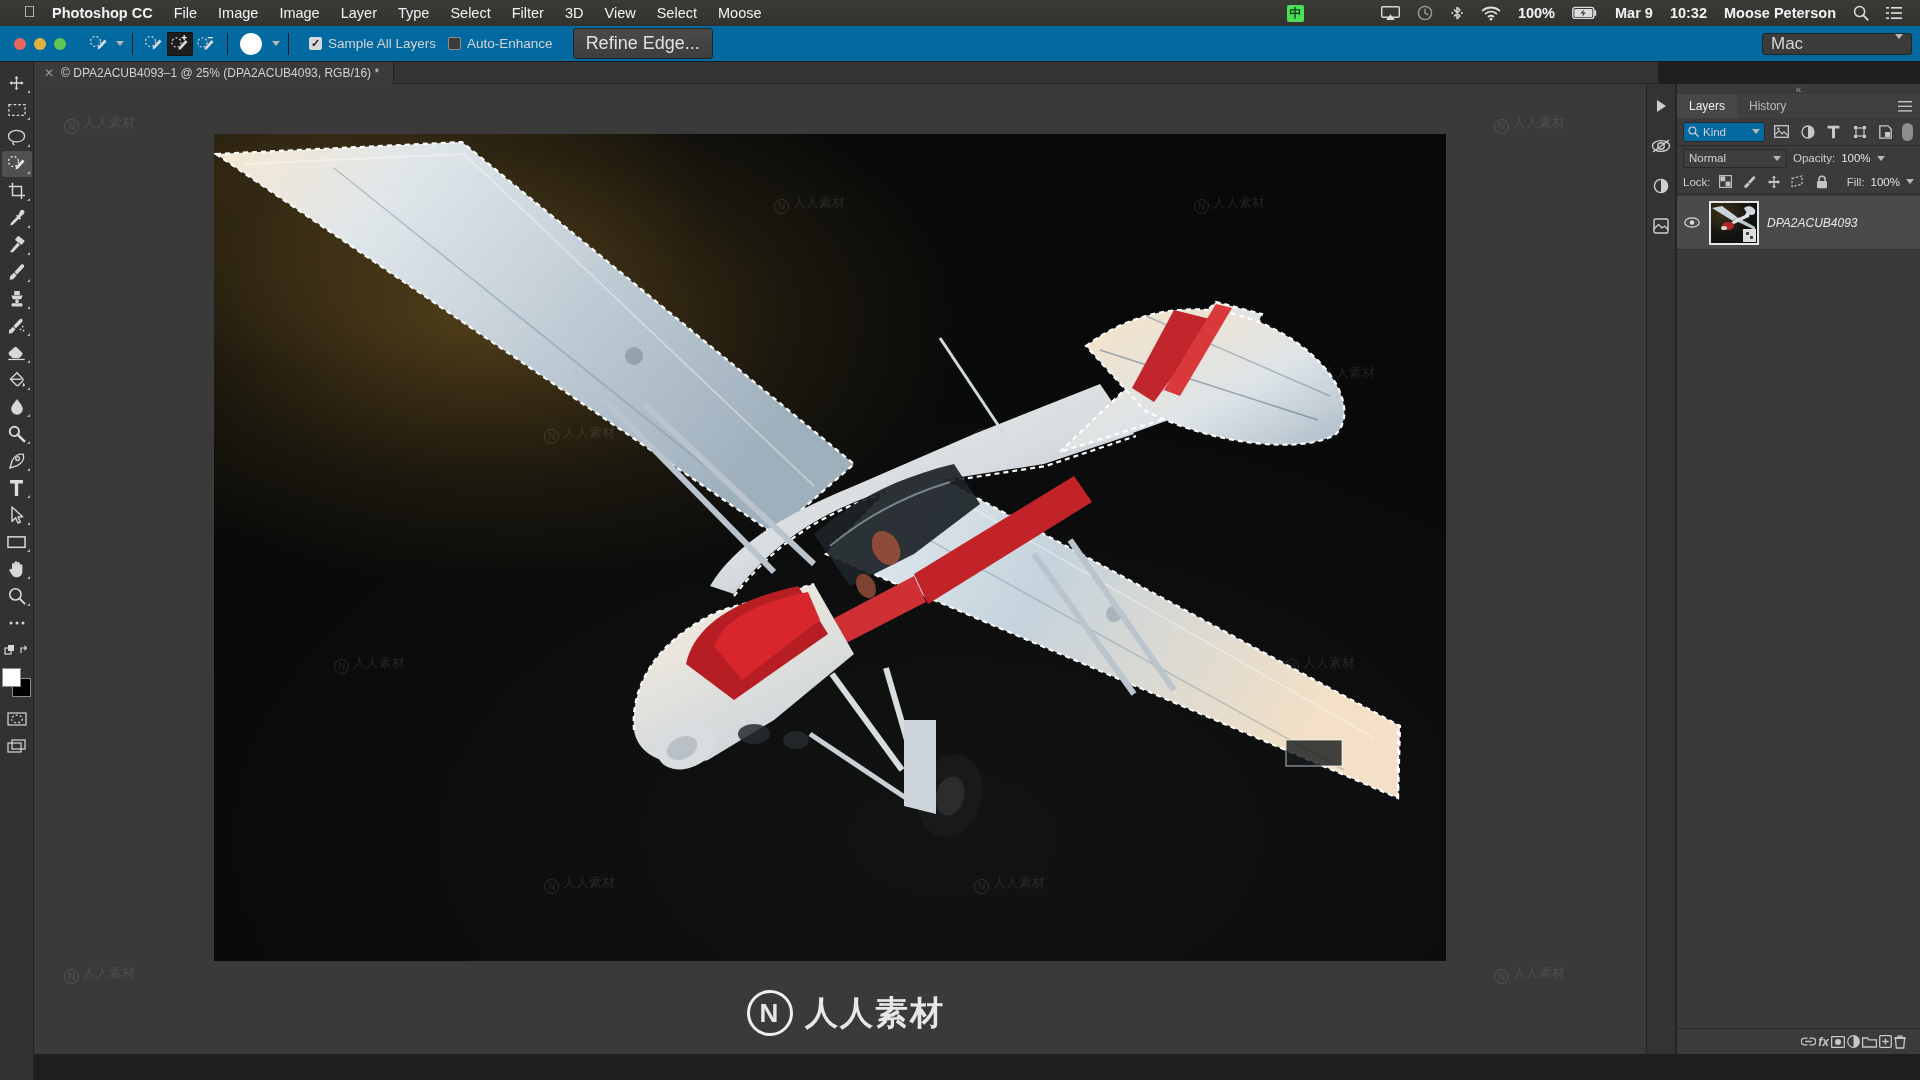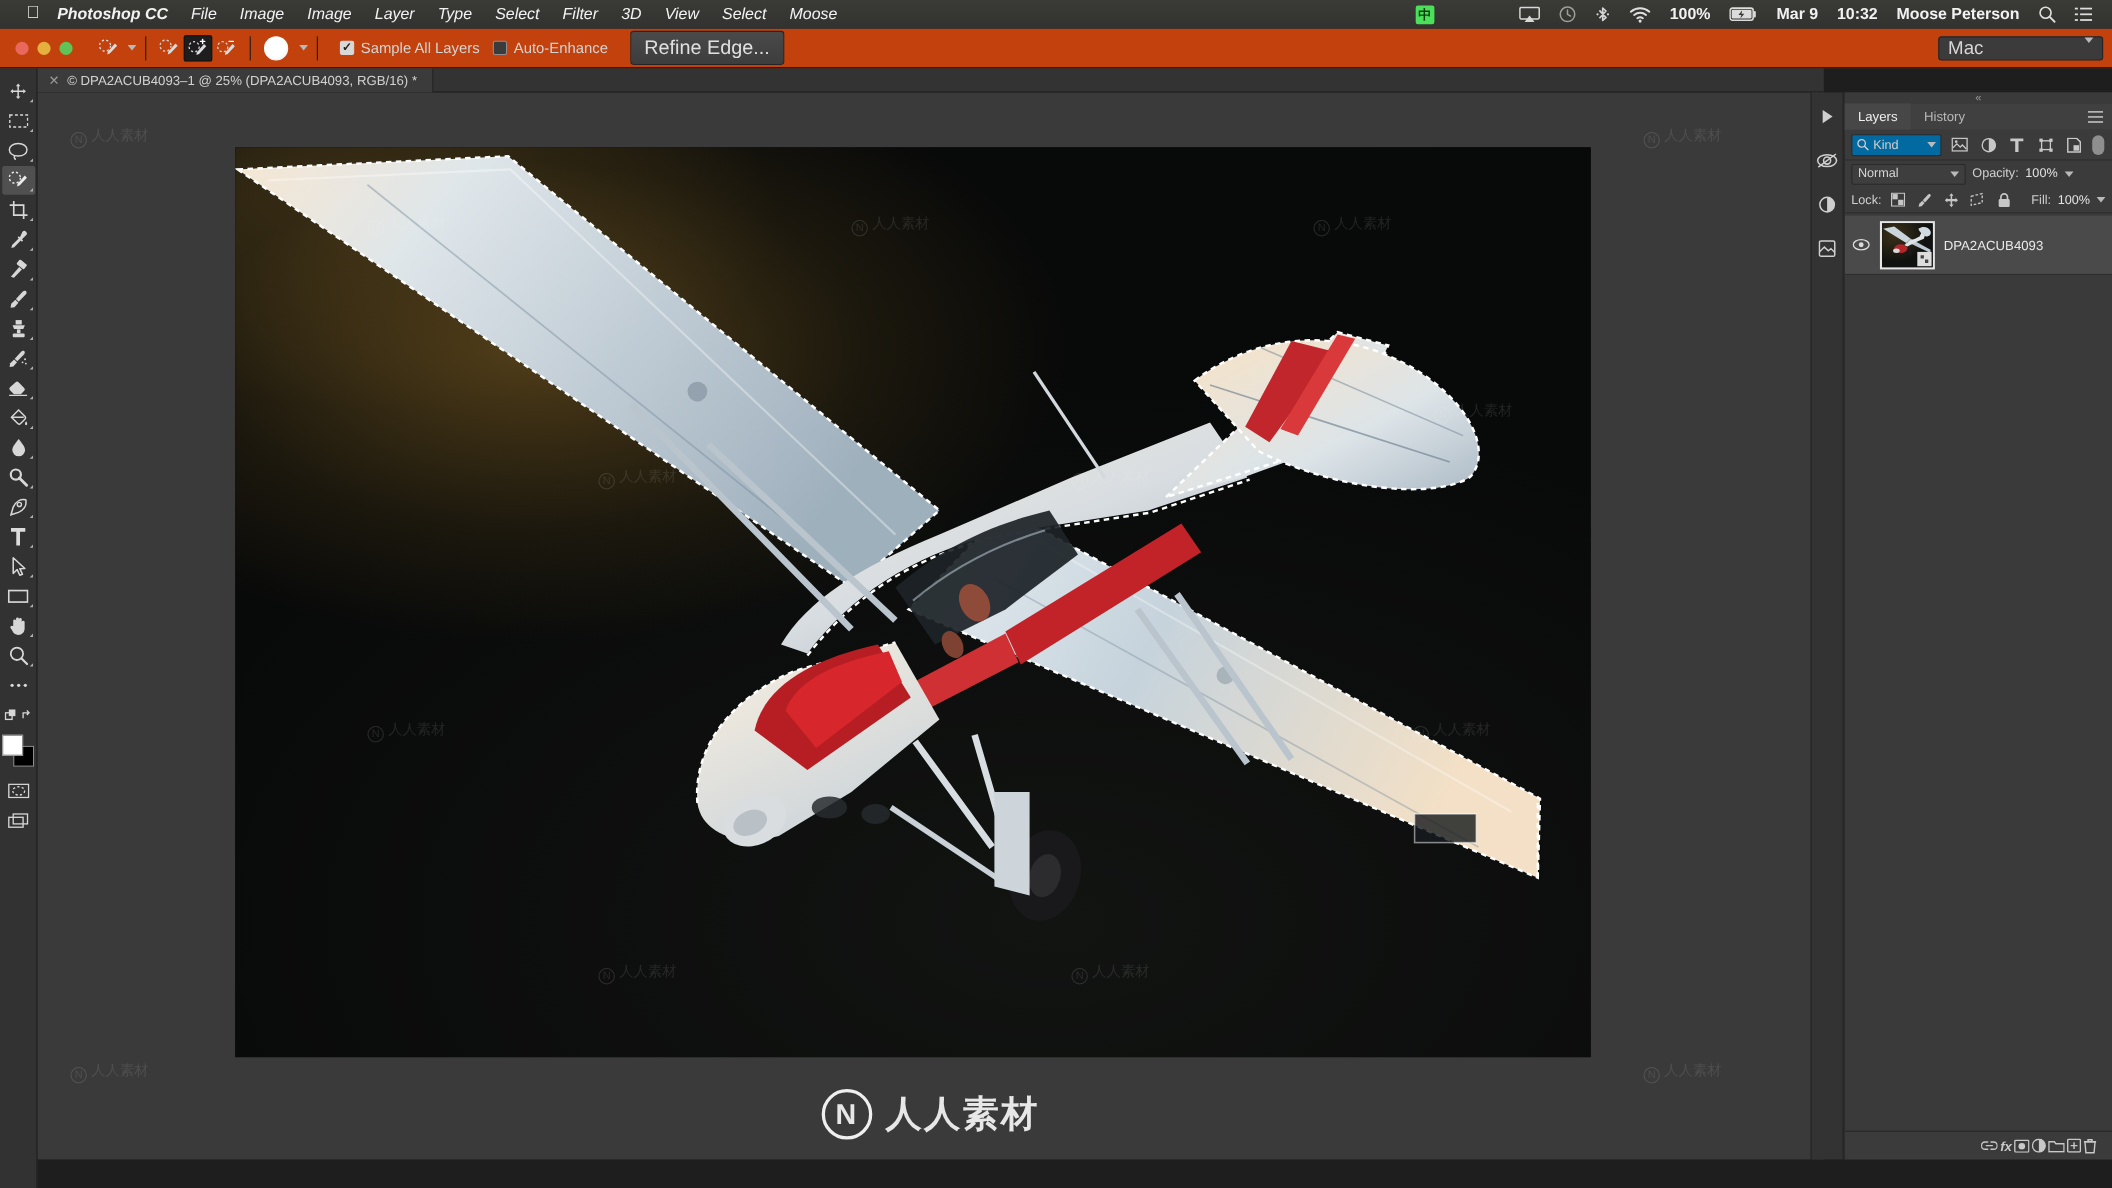--- a/index.html
+++ b/index.html
@@ -15,38 +15,38 @@
   
   .macbar {
     position: absolute; top: 0; left: 0; width: 1920px; height: 26px;
     background: linear-gradient(#3a3a36, #323230);
     display: flex; align-items: center;
     color: #f2f2f2; font-size: 14.5px;
     padding: 0 10px;
     z-index: 50;
   }
   .macbar .apple { font-size: 16px; margin: 0 16px 2px 14px; color: #f4f4f4; }
-  .macbar .mi { margin-right: 21px; white-space: nowrap; font-style: italic; }
+  .macbar .mi { margin-right: 21px; white-space: nowrap; }
   .macbar .mi.app { font-weight: bold; }
   .macbar .spacer { flex: 1; }
   .macbar .right { display: flex; align-items: center; gap: 17px; margin-right: 8px; }
   .macbar .right .txt { font-size: 14.5px; white-space: nowrap; }
   .macbar .right .strong { font-weight: bold; }
   .sysicon { display: inline-flex; align-items: center; justify-content: center; opacity: .92; }
   .greenbox {
     width: 17px; height: 17px; background: #4ae05a;
     color: #0b3f10; font-size: 12px; font-weight: bold;
     display: flex; align-items: center; justify-content: center;
     border-radius: 2px; margin-right: 60px;
   }
 
   
   .optionsbar {
     position: absolute; top: 26px; left: 0; width: 1920px; height: 36px;
-    background: #c2410c; border-bottom: 1px solid #1c1c1c;
+    background: #0369a1; border-bottom: 1px solid #1c1c1c;
     display: flex; align-items: center; z-index: 40;
   }
   .winbtns { display: flex; align-items: center; gap: 8px; padding: 0 14px; }
   .winbtn { width: 12px; height: 12px; border-radius: 50%; }
   .wb-red { background: #e9675c; } .wb-yellow { background: #e4b13e; } .wb-green { background: #5fc356; }
 
   .ob-sep { width: 1px; height: 22px; background: #1f1f1f; margin: 0 8px; }
   .tool-preset { display: flex; align-items: center; gap: 4px; padding-left: 6px; }
   .ob-icon {
     width: 26px; height: 24px; display: flex; align-items: center; justify-content: center;
@@ -197,21 +197,21 @@
     width: 104px; height: 19px; background: #3e3e3e; border: 1px solid #2a2a2a; border-radius: 2px;
     display: flex; align-items: center; padding: 0 5px; color: #d5d5d5; font-size: 11.5px;
   }
   .blend-sel .caret { margin-left: auto; }
   .val { color: #e2e2e2; }
   .lock-row { border-bottom: 1px solid #2b2b2b; }
   .lk { width: 18px; height: 18px; display: flex; align-items: center; justify-content: center; color: #c6c6c6; }
   .layers-list { flex: 1; background: #3a3a3a; padding-top: 2px; overflow: hidden; }
   .layer-row {
     height: 54px; display: flex; align-items: center; gap: 8px; padding: 0 6px;
-    background: #4a4a4a; border-bottom: 1px solid #2e2e2e;
+    background: #4a4a4a; border-bottom: 1px solid #2e2e2e; font-style: italic;
   }
   .eye { width: 18px; display: flex; align-items: center; justify-content: center; color: #d6d6d6; }
   .thumb {
     width: 50px; height: 44px; border: 2px solid #e6e6e6; position: relative; overflow: hidden;
     background: #1a1c1a;
   }
   .thumb .mini-sky { position: absolute; inset: 0;
     background: radial-gradient(ellipse at 25% 25%, #3a3018 0%, #101210 60%), #0d0f0e; }
   .thumb .badge {
     position: absolute; right: 1px; bottom: 1px; width: 13px; height: 13px; background: #ddd;

